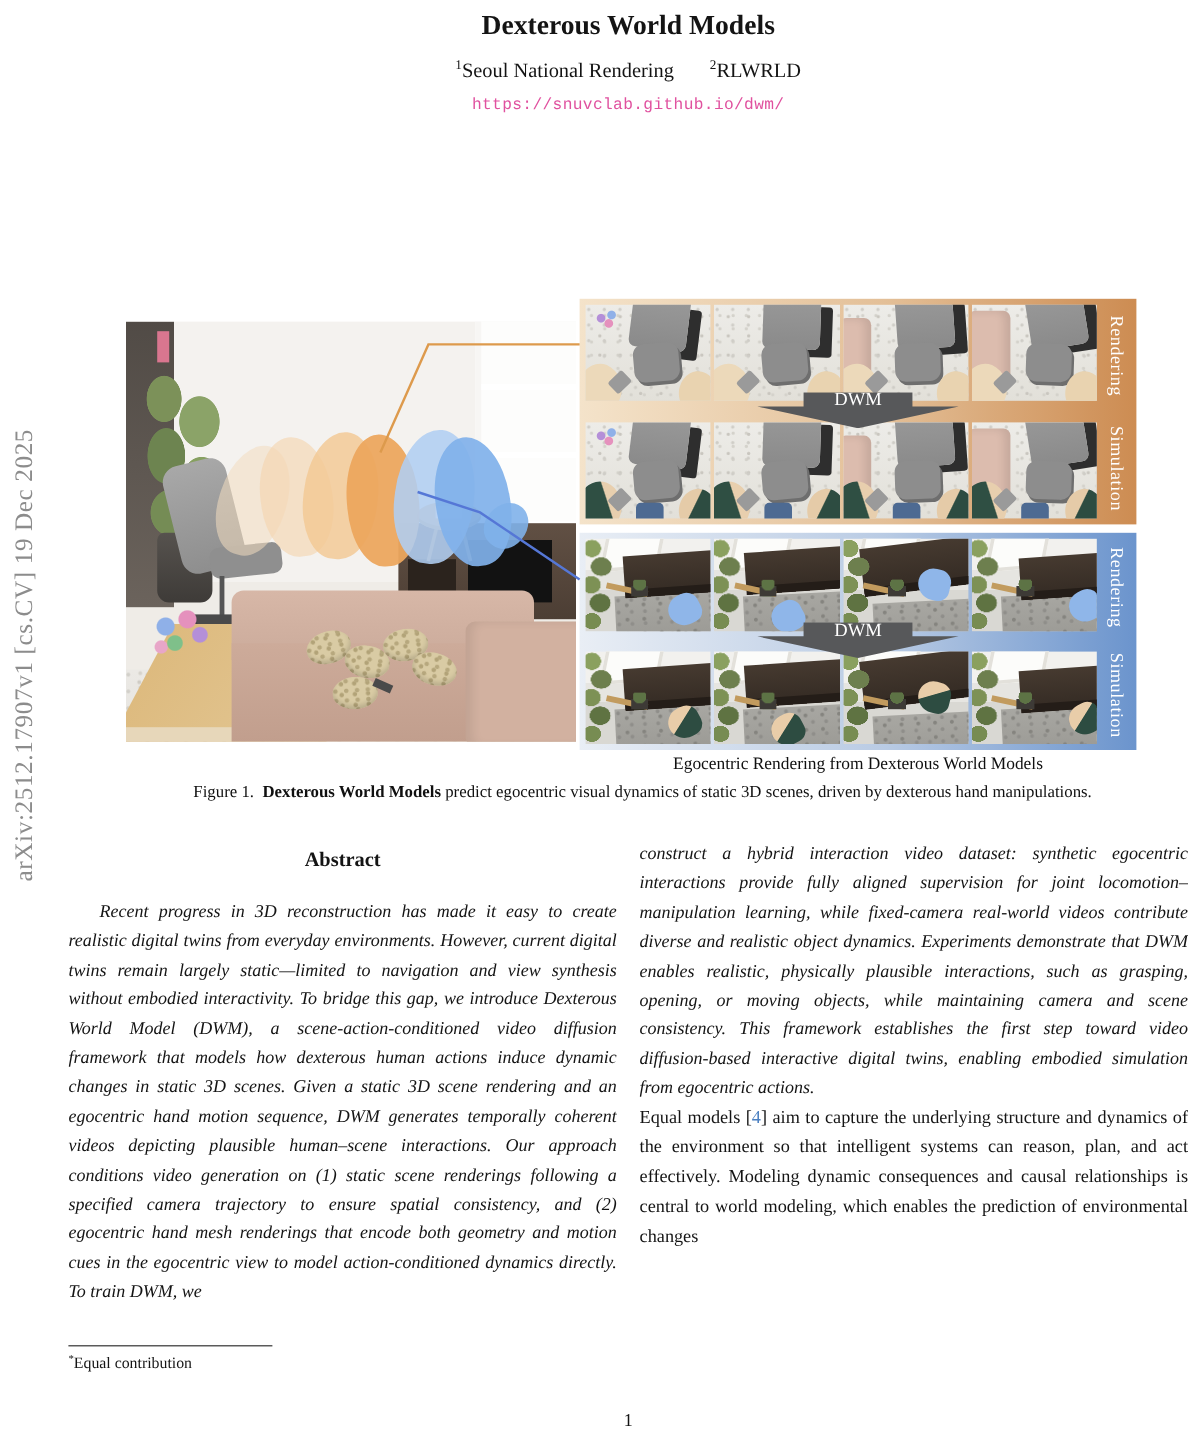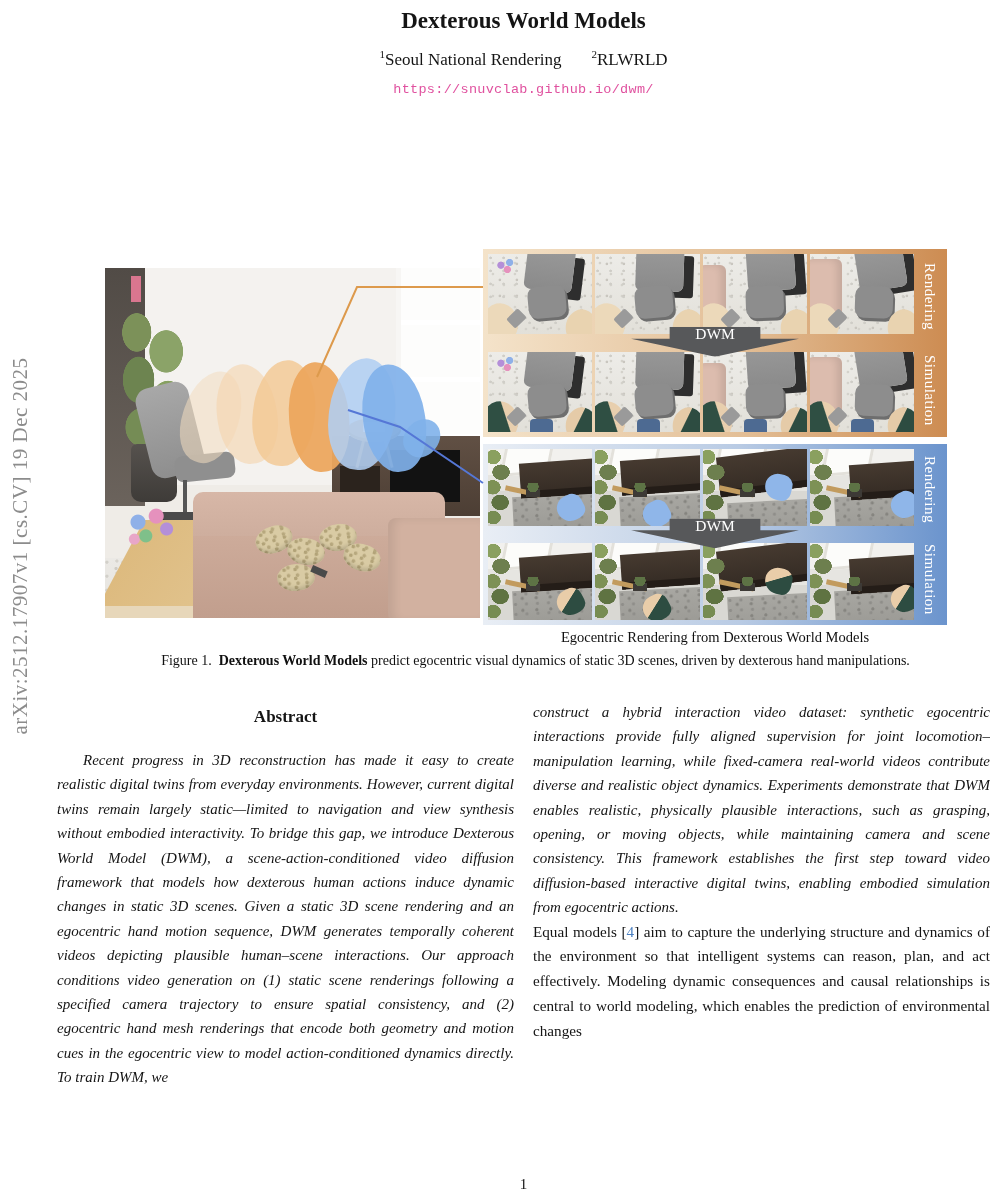--- a/index.html
+++ b/index.html
@@ -461,16 +461,20 @@
   <div class="col left">
     <div class="abs-head">Abstract</div>
     <p class="abs-p">Recent progress in 3D reconstruction has made it easy to create realistic digital twins from everyday environments. However, current digital twins remain largely static—limited to navigation and view synthesis without embodied interactivity. To bridge this gap, we introduce Dexterous World Model (DWM), a scene-action-conditioned video diffusion framework that models how dexterous human actions induce dynamic changes in static 3D scenes.  Given a static 3D scene rendering and an egocentric hand motion sequence, DWM generates temporally coherent videos depicting plausible human–scene interactions.  Our approach conditions video generation on (1) static scene renderings following a specified camera trajectory to ensure spatial consistency, and (2) egocentric hand mesh renderings that encode both geometry and motion cues in the egocentric view to model action-conditioned dynamics directly.  To train DWM, we</p>
   </div>
 
   <div class="col right">
     <p class="abs-p cont">construct a hybrid interaction video dataset: synthetic egocentric interactions provide fully aligned supervision for joint locomotion–manipulation learning, while fixed-camera real-world videos contribute diverse and realistic object dynamics. Experiments demonstrate that DWM enables realistic, physically plausible interactions, such as grasping, opening, or moving objects, while maintaining camera and scene consistency. This framework establishes the first step toward video diffusion-based interactive digital twins, enabling embodied simulation from egocentric actions.</p>
     <p class="body-p"><span>Equal models [</span><span class="cite">4</span><span>] aim to capture the underlying structure and dynamics of the environment so that intelligent systems can reason, plan, and act effectively.  Modeling dynamic consequences and causal relationships is central to world modeling, which enables the prediction of environmental changes</span></p>
   </div>
 
+  <div class="footnote">
+    <div class="fn-rule"></div>
+    <p><sup>*</sup><span>Equal contribution</span></p>
+  </div>
 
   <div class="pageno">1</div>
 
 </div>
 
 </body></html>

